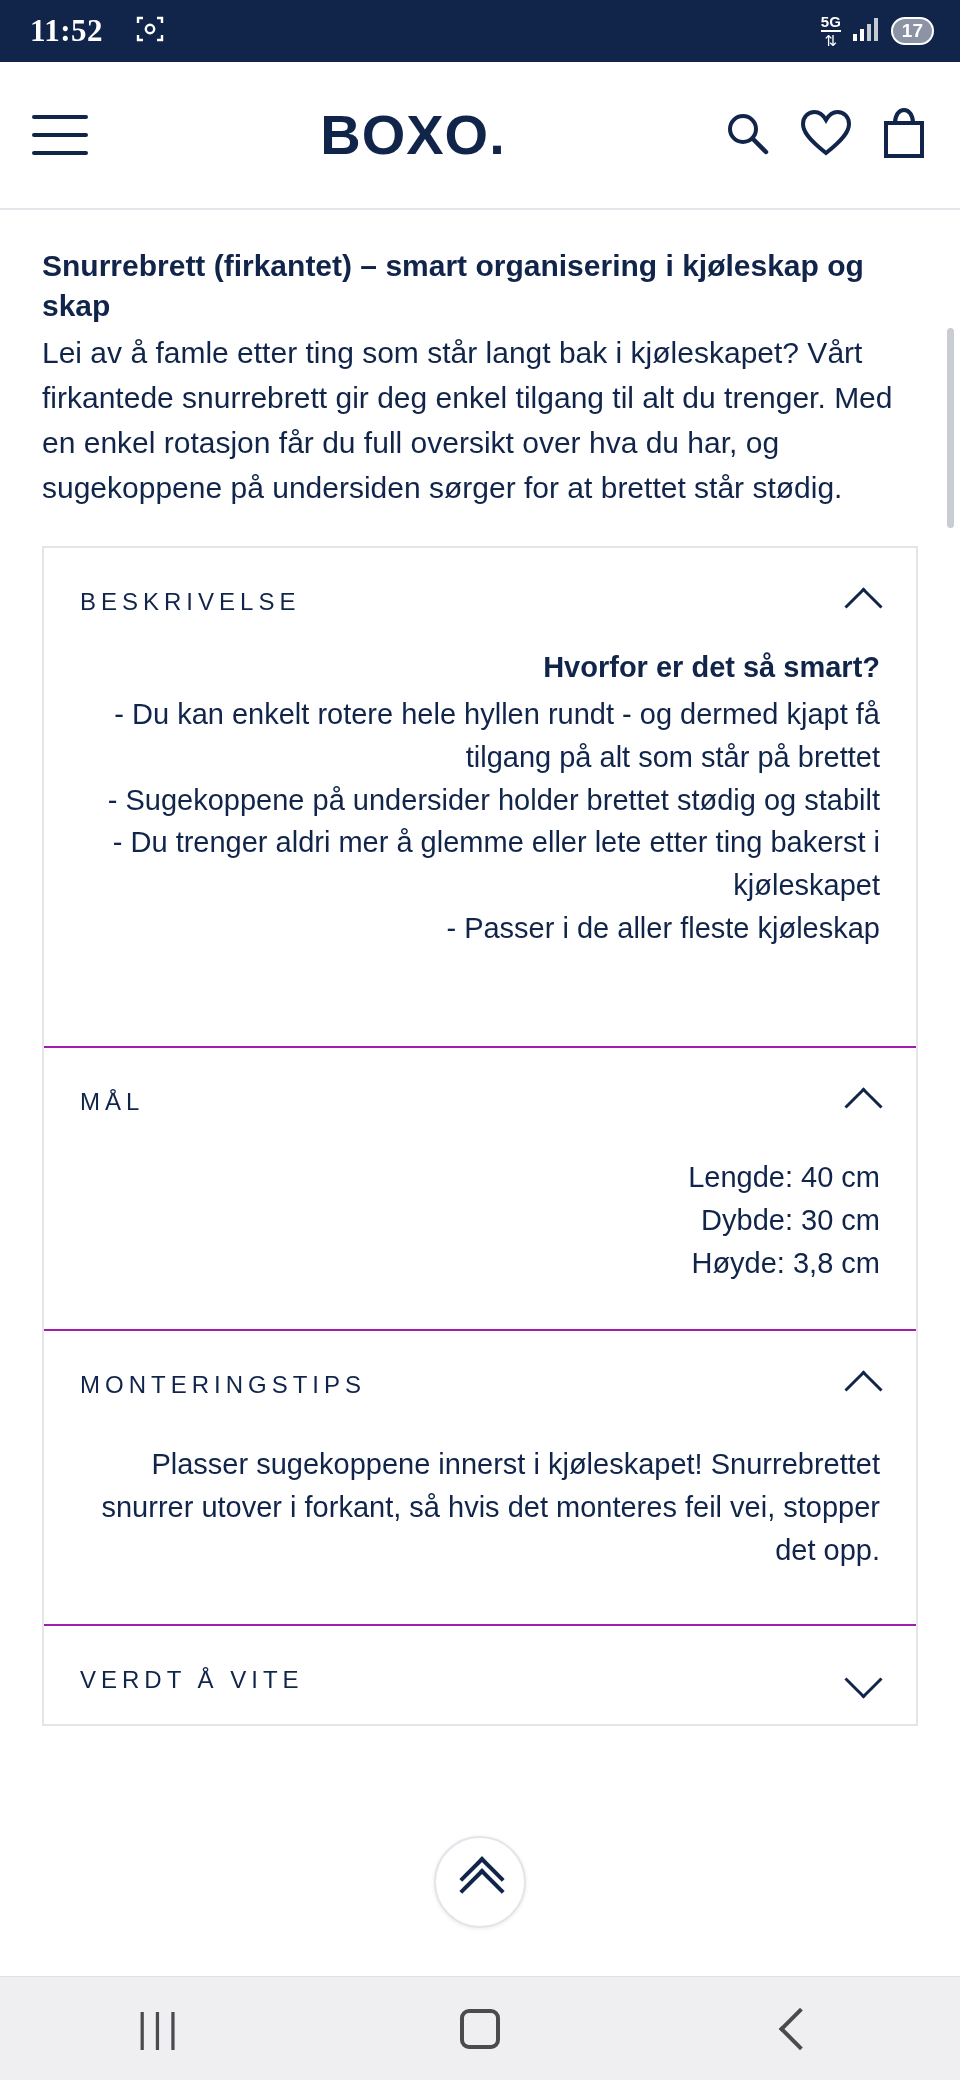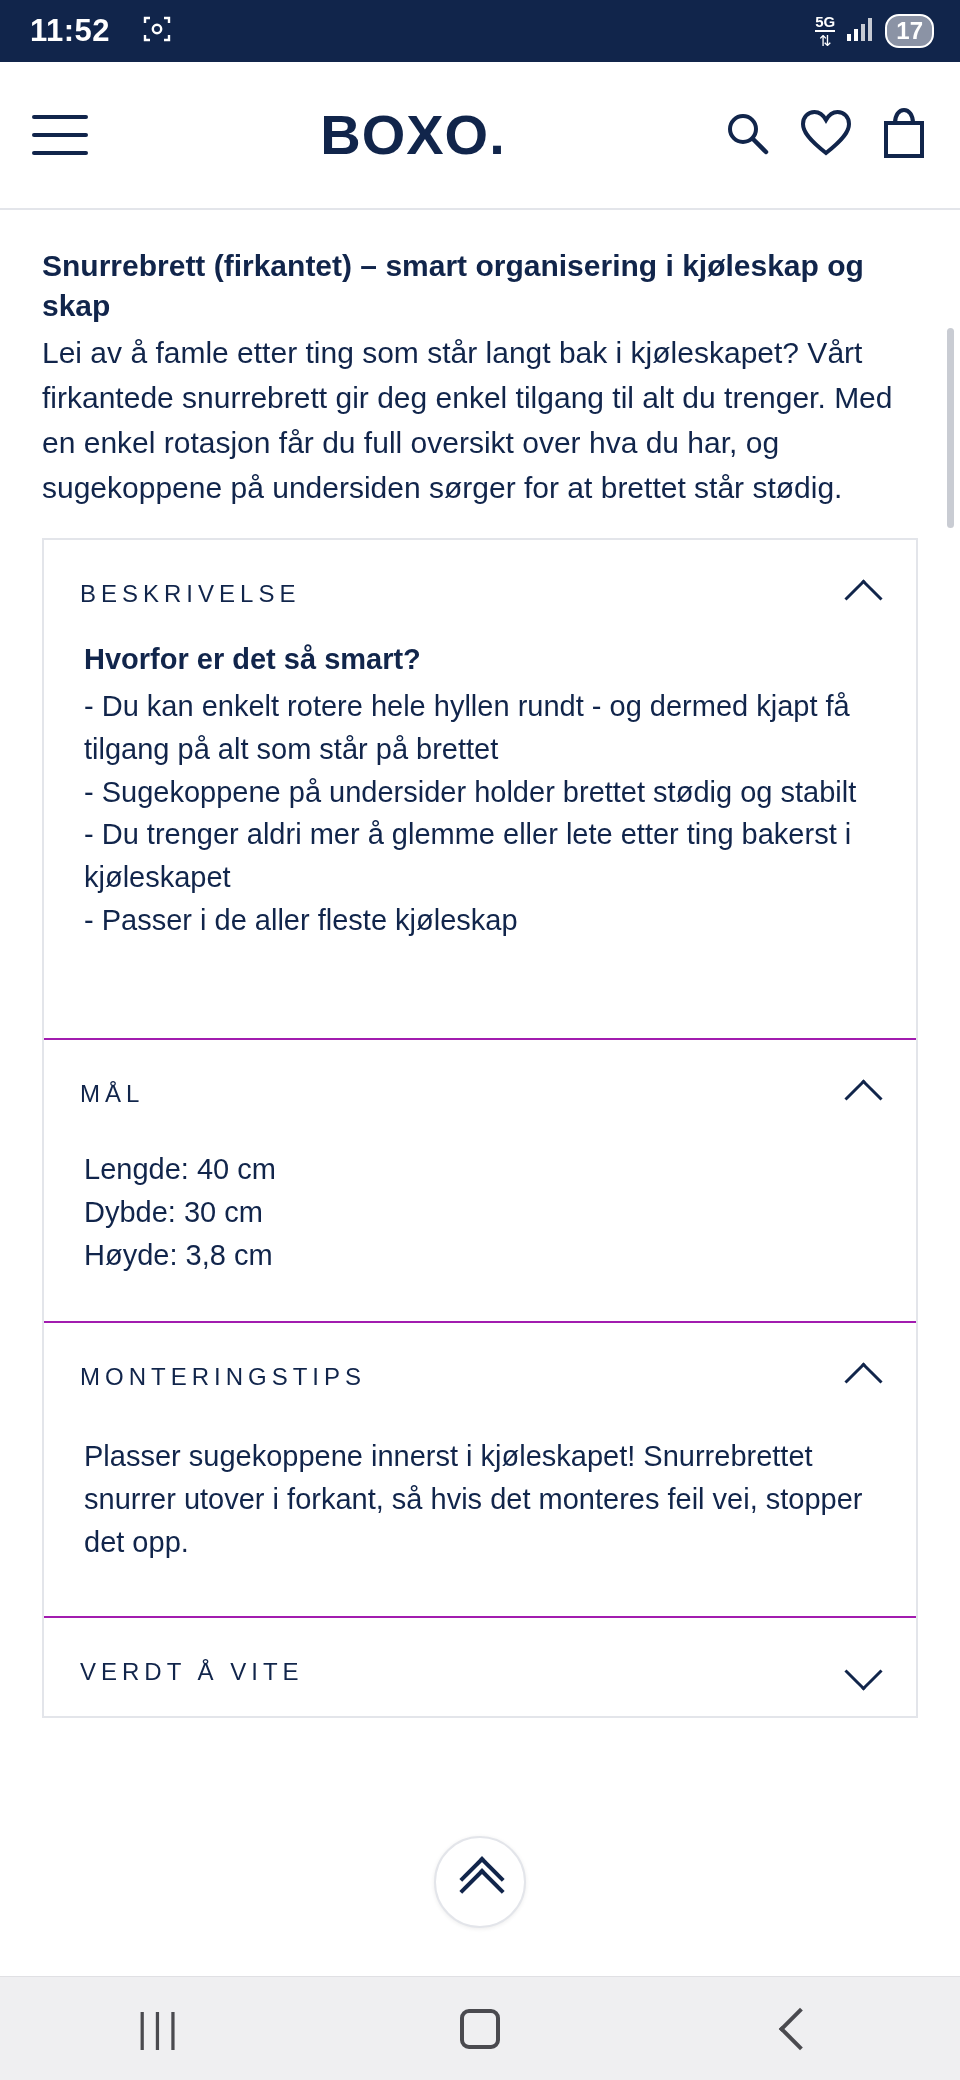--- a/index.html
+++ b/index.html
@@ -27,20 +27,21 @@
     display: flex;
     align-items: center;
     justify-content: space-between;
     padding: 0 26px 0 30px;
     flex: 0 0 auto;
   }
   .status-left {
     display: flex;
     align-items: center;
     gap: 32px;
+    font-family: Liberation Serif, serif;
   }
   .clock {
     font-size: 31px;
     font-weight: bold;
     letter-spacing: 0.5px;
   }
   .status-right {
     display: flex;
     align-items: center;
     gap: 11px;
@@ -54,21 +55,21 @@
   .five-g .lbl {
     font-size: 15px;
     font-weight: bold;
     border-bottom: 2px solid #fff;
     padding-bottom: 1px;
   }
   .five-g .arrows { font-size: 15px; margin-top: 1px; }
   .battery {
     border: 2px solid #ffffff;
     border-radius: 14px;
-    font-size: 24px;
+    font-size: 19px;
     font-weight: bold;
     padding: 1px 9px 2px 9px;
     line-height: 1.15;
     background: #8b93a5;
   }
 
   
   .siteheader {
     height: 146px;
     background: #ffffff;
@@ -128,21 +129,21 @@
     font-size: 30px;
     font-weight: bold;
     line-height: 1.33;
     margin-bottom: 4px;
     margin-top: 34px;
   }
   .intro-text {
     color: #11254b;
     font-size: 30px;
     line-height: 1.5;
-    margin-bottom: 28px;
+    margin-bottom: 36px;
   }
 
   
   .accordion {
     border: 2px solid #e3e5ea;
     background: #ffffff;
   }
   .acc-section + .acc-section { border-top: 2px solid #a21caf; }
   .acc-head {
     display: flex;
@@ -176,20 +177,21 @@
   }
   .chev.down::before {
     transform: rotate(225deg);
     top: 0px;
   }
   .acc-body {
     padding: 0 36px 36px 40px;
     color: #11254b;
     font-size: 29px;
     line-height: 1.48;
+    text-align: right;
   }
   .acc-body .b-title {
     font-weight: bold;
     font-size: 29px;
     margin-bottom: 4px;
   }
   .acc-body .line { display: block; }
   .acc-body.tall { padding-bottom: 96px; }
   .acc-body.pad-dim { padding-top: 10px; padding-bottom: 44px; }
   .acc-body.pad-mont { padding-top: 14px; padding-bottom: 52px; }

